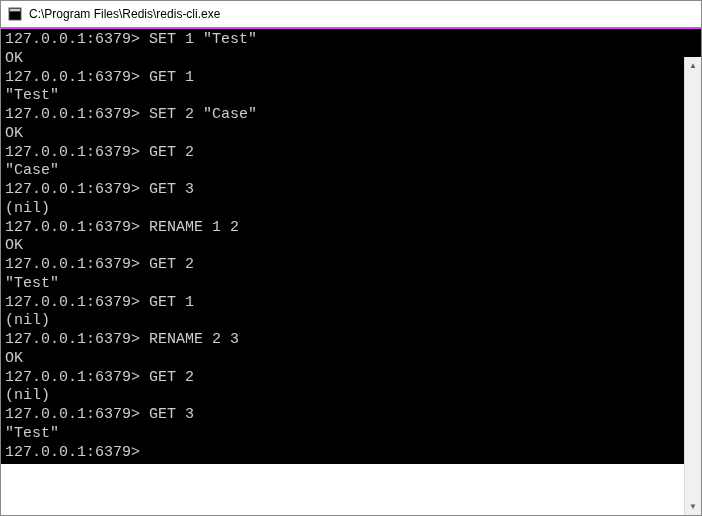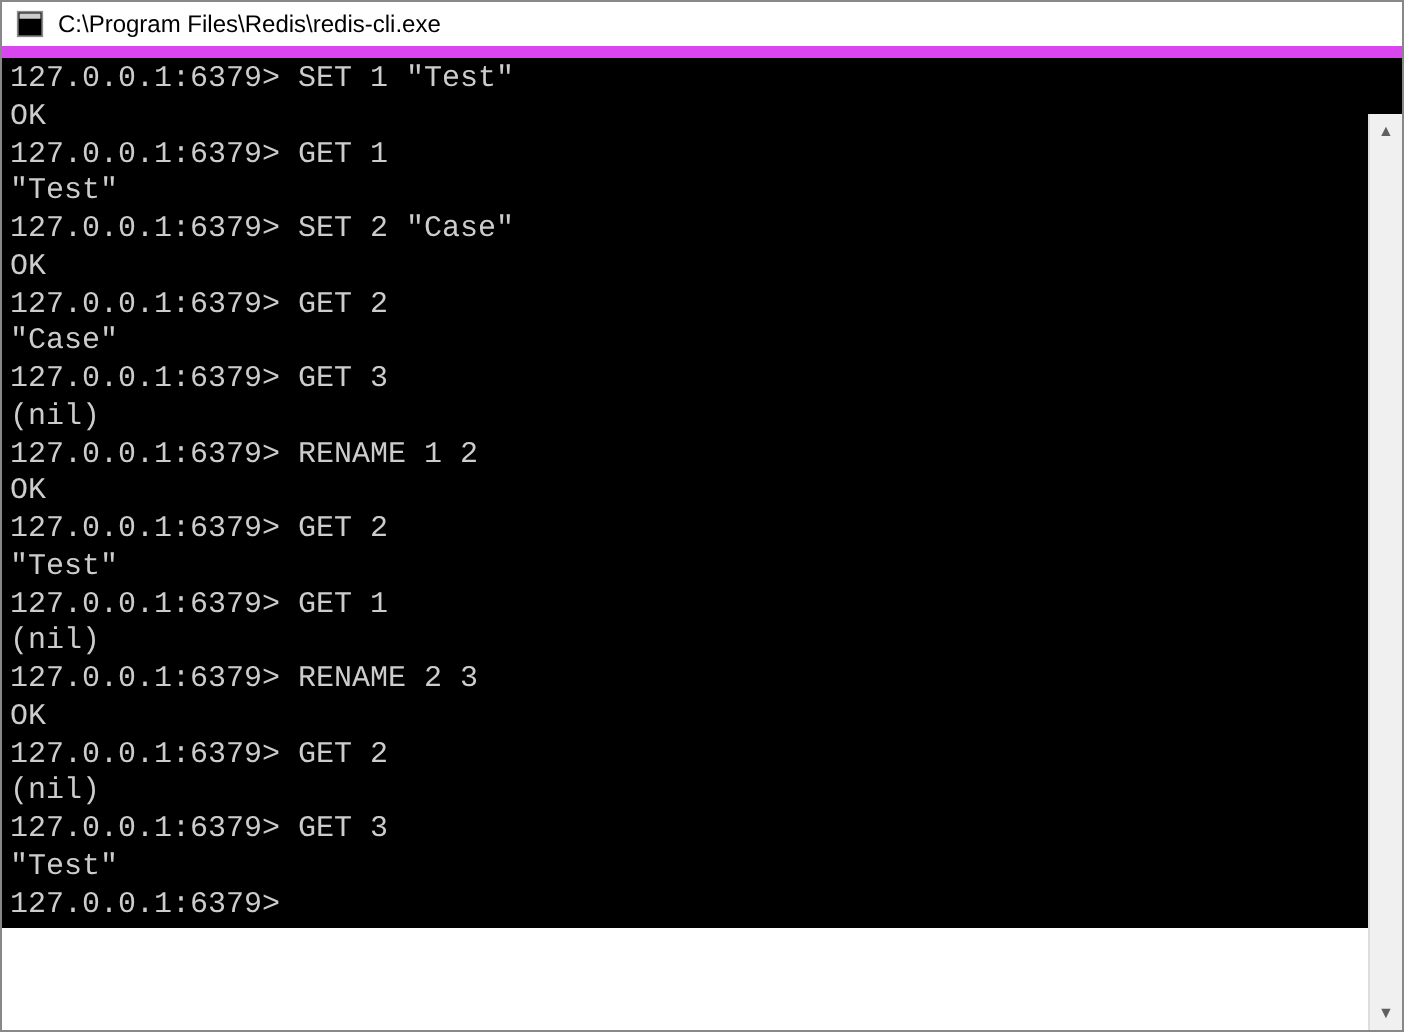--- a/index.html
+++ b/index.html
@@ -20,21 +20,21 @@
       display: flex;
       flex-direction: column;
       border: 1px solid #888;
     }
     .title-bar {
       background: #ffffff;
       height: 28px;
       display: flex;
       align-items: center;
       padding-left: 6px;
-      border-bottom: 6px solid #d946ef;
+      border-bottom: 2px solid #d946ef;
     }
     .app-icon {
       width: 16px;
       height: 16px;
       margin-right: 6px;
       display: flex;
       align-items: center;
       justify-content: center;
     }
     .app-icon svg {

